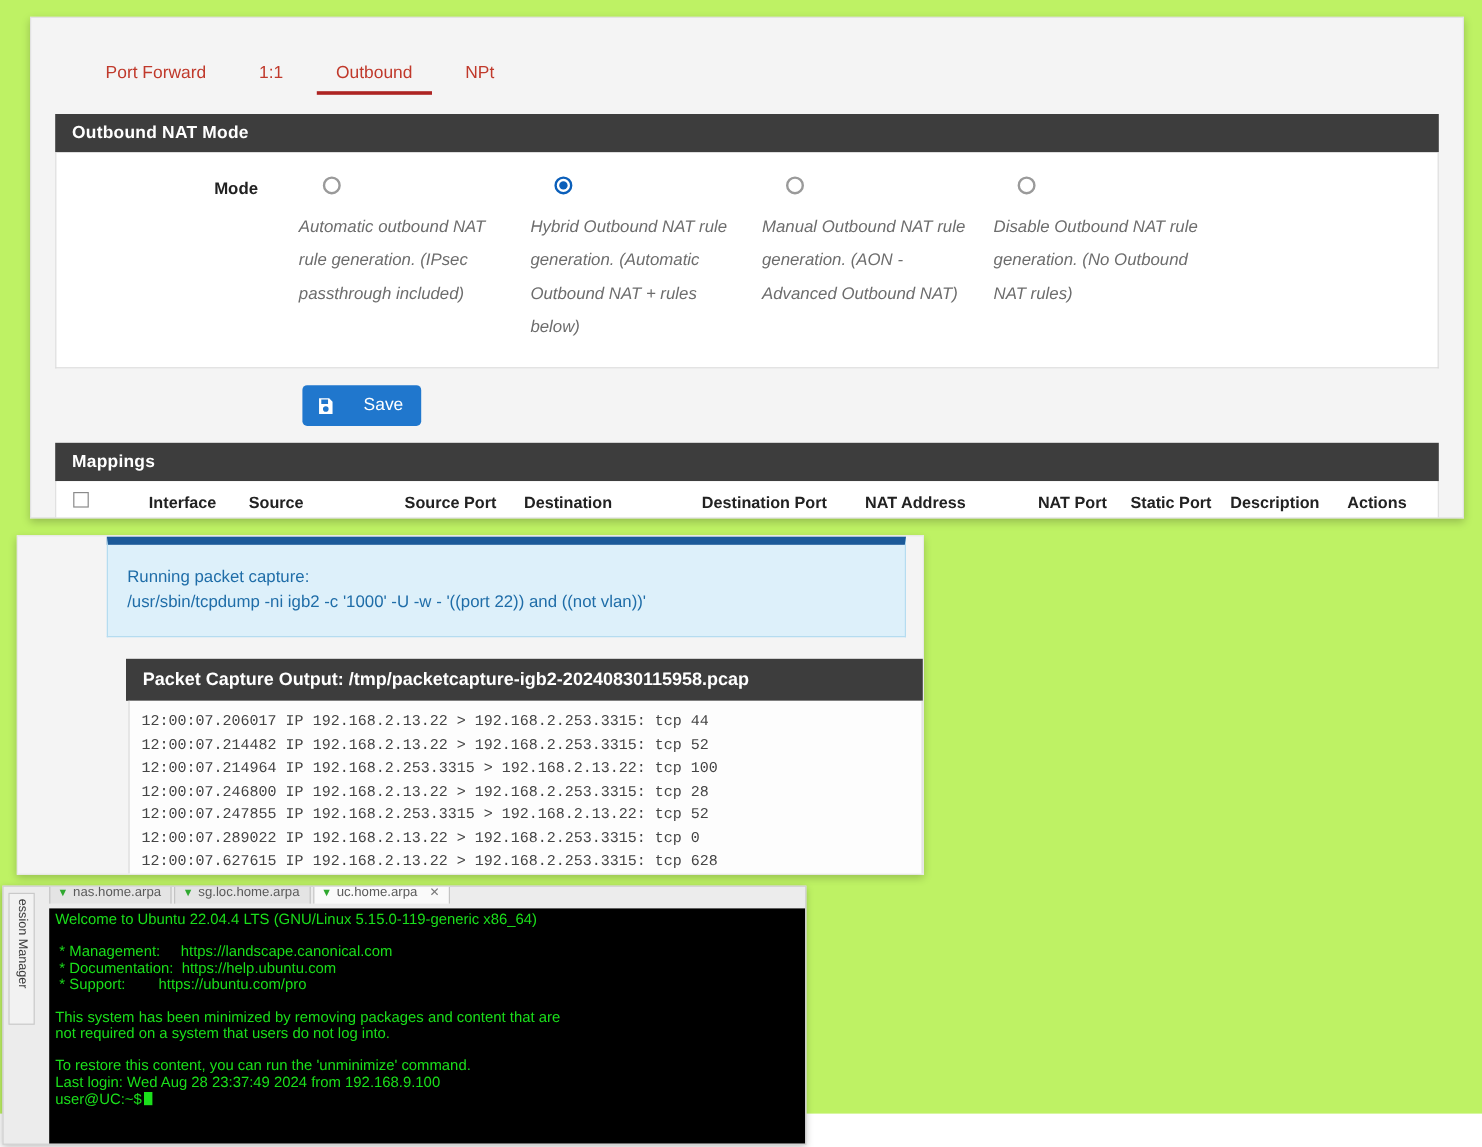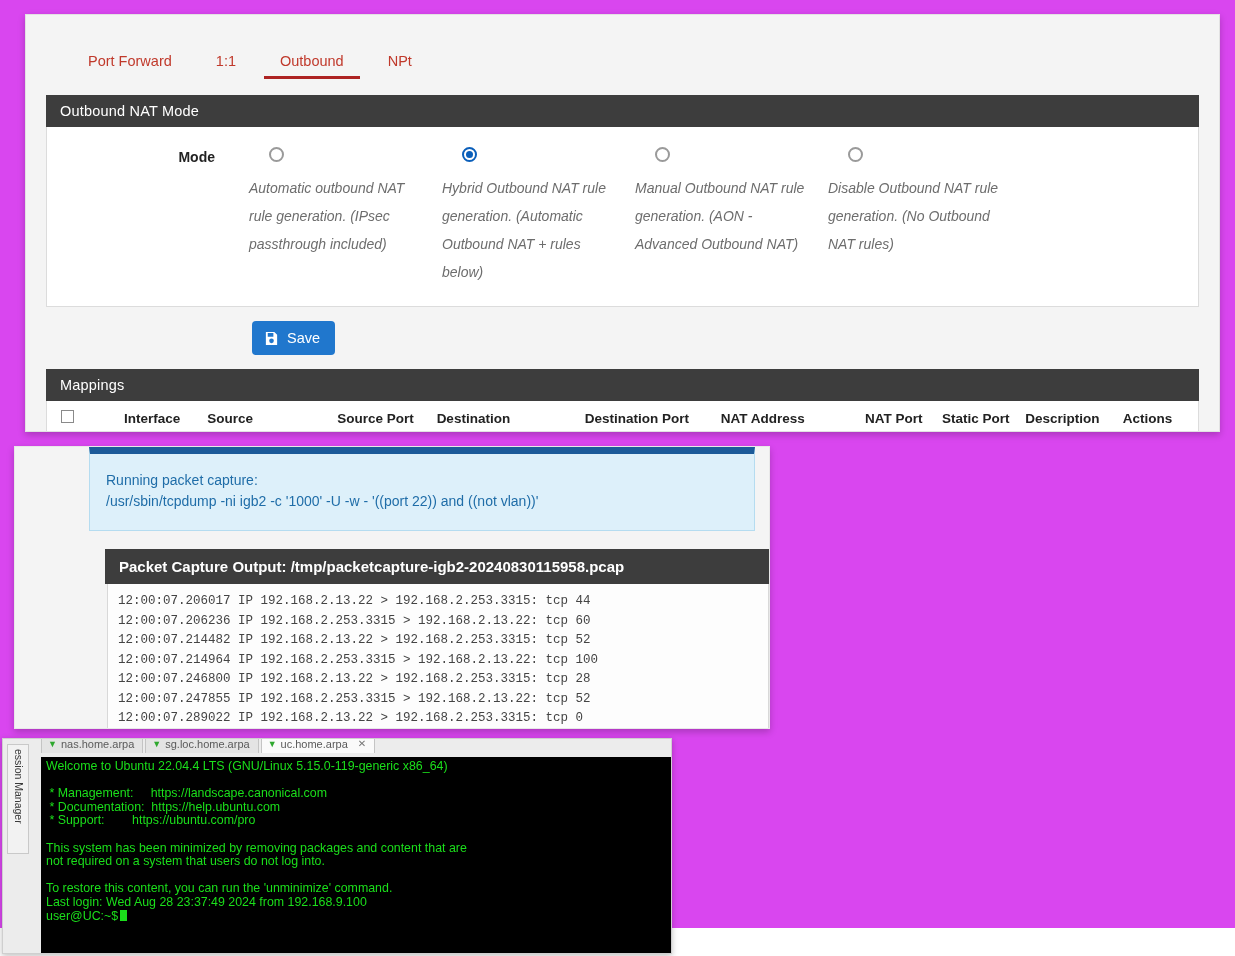--- a/index.html
+++ b/index.html
@@ -3,21 +3,21 @@
 <meta charset="utf-8">
 <style>
   * { box-sizing: border-box; }
   html, body {
     margin: 0; padding: 0;
     width: 1235px; height: 956px;
     background: #ffffff;
     font-family: "Liberation Sans", sans-serif;
     overflow: hidden;
   }
-  #root { position: relative; width: 1235px; height: 928px; background: #d946ef; }
+  #root { position: relative; width: 1235px; height: 928px; background: #bef264; }
 
   
   #nat-panel {
     position: absolute; left: 25px; top: 14px;
     width: 1195px; height: 418px;
     background: #f4f4f4;
     border: 1px solid #e2e2e2;
     box-shadow: 0 3px 7px rgba(0,0,0,0.22);
     overflow: hidden;
   }
@@ -27,21 +27,21 @@
     cursor: pointer; position: relative; white-space: nowrap;
   }
   .tab.active { color: #c0392b; }
   .tab.active::after {
     content: ""; position: absolute; left: 6px; right: 6px; bottom: 0; height: 3px;
     background: #ad2322;
   }
 
   .section { margin: 16px 20px 0 20px; }
   .section-head {
-    background: #3d3d3d; color: #ffffff; font-weight: normal; font-size: 14.5px;
+    background: #3d3d3d; color: #ffffff; font-weight: bold; font-size: 14.5px;
     padding: 8px 14px; letter-spacing: .2px;
   }
   .section-body { background: #ffffff; border: 1px solid #dcdcdc; border-top: none; }
 
   .mode-row { display: flex; padding: 18px 0 20px 0; }
   .mode-label {
     width: 176px; text-align: right; font-weight: bold; font-size: 14px;
     color: #222; padding-top: 4px; padding-right: 8px;
   }
   .mode-opts { display: flex; flex: 1; padding-left: 26px; }
@@ -52,21 +52,21 @@
   }
   .radio.on { border-color: #0b5fba; }
   .radio.on::after {
     content: ""; display: block; width: 7px; height: 7px; border-radius: 50%;
     background: #0b5fba; margin: 2px auto 0 auto;
   }
   .mode-desc { color: #6d6d6d; font-size: 14px; line-height: 28px; font-style: italic; }
 
   .save-wrap { padding: 14px 0 0 206px; }
   .btn-save {
-    display: inline-flex; align-items: center; gap: 8px;
+    display: inline-flex; align-items: center; gap: 24px;
     background: #2077cd; color: #fff; border: none; border-radius: 4px;
     padding: 9px 15px 9px 12px; font-size: 14.5px; cursor: pointer;
   }
   .btn-save svg { display: block; }
 
   
   table.map { width: 100%; border-collapse: collapse; background: #fff; }
   table.map th {
     text-align: left; font-size: 13.5px; color: #222; font-weight: bold;
     padding: 9px 6px; border-bottom: 1px solid #ddd; white-space: nowrap;
@@ -289,21 +289,20 @@
 
     <div class="alert-info">
       <div>Running packet capture:</div>
       <div>/usr/sbin/tcpdump -ni igb2 -c '1000' -U -w - '((port 22)) and ((not vlan))'</div>
     </div>
 
     <div class="pcap-head">Packet Capture Output: /tmp/packetcapture-igb2-20240830115958.pcap</div>
 
     <div class="pcap-out">
       <div class="pcap-line">12:00:07.206017 IP 192.168.2.13.22 &gt; 192.168.2.253.3315: tcp 44</div>
-      <div class="pcap-line">12:00:07.206236 IP 192.168.2.253.3315 &gt; 192.168.2.13.22: tcp 60</div>
       <div class="pcap-line">12:00:07.214482 IP 192.168.2.13.22 &gt; 192.168.2.253.3315: tcp 52</div>
       <div class="pcap-line">12:00:07.214964 IP 192.168.2.253.3315 &gt; 192.168.2.13.22: tcp 100</div>
       <div class="pcap-line">12:00:07.246800 IP 192.168.2.13.22 &gt; 192.168.2.253.3315: tcp 28</div>
       <div class="pcap-line">12:00:07.247855 IP 192.168.2.253.3315 &gt; 192.168.2.13.22: tcp 52</div>
       <div class="pcap-line">12:00:07.289022 IP 192.168.2.13.22 &gt; 192.168.2.253.3315: tcp 0</div>
       <div class="pcap-line">12:00:07.627615 IP 192.168.2.13.22 &gt; 192.168.2.253.3315: tcp 628</div>
     </div>
   </div>
 
   <div id="term-panel">

